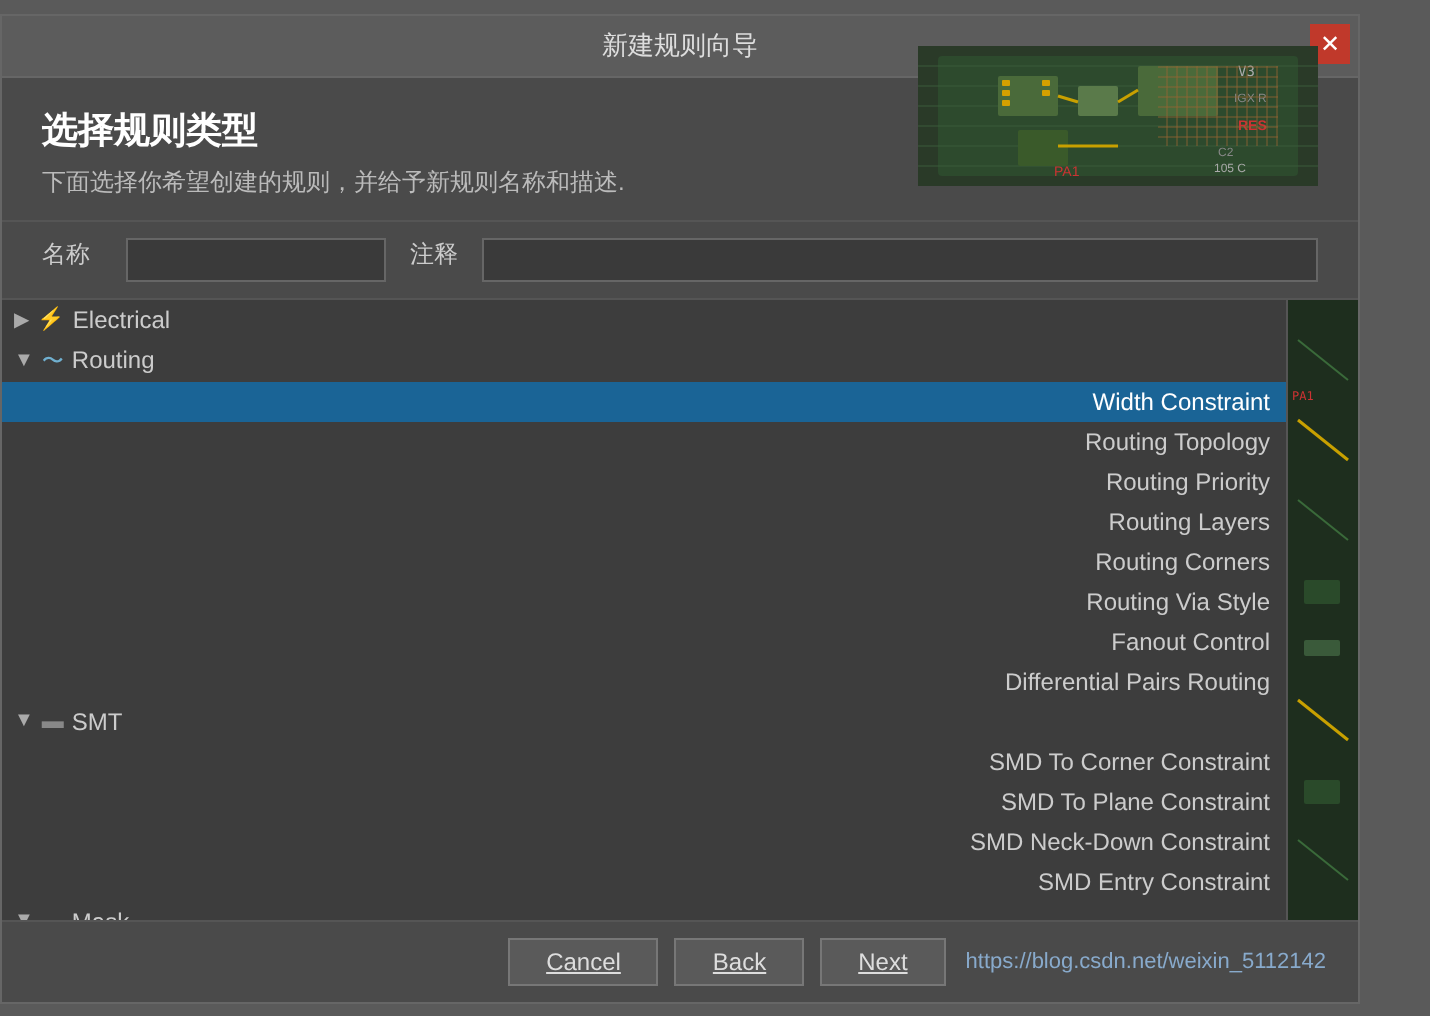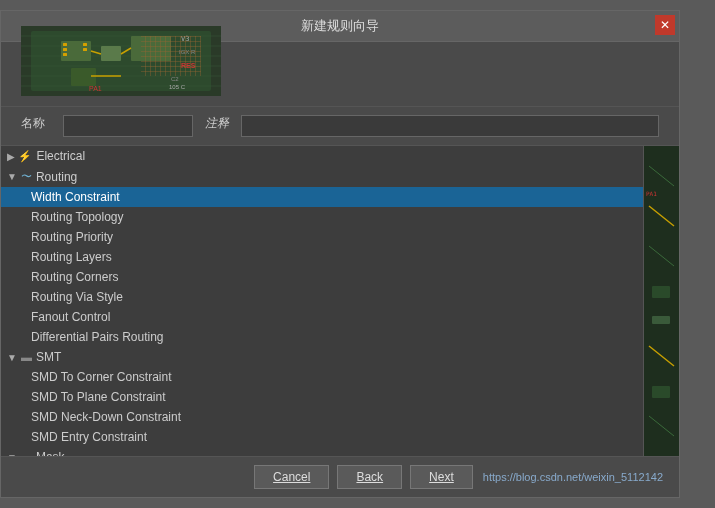--- a/index.html
+++ b/index.html
@@ -98,21 +98,20 @@
       border: 1px solid #666;
       color: #ddd;
       padding: 3px 6px;
       font-size: 12px;
       width: 130px;
       height: 22px;
     }
     .form-label2 {
       color: #ccc;
       font-size: 12px;
-      font-style: italic;
     }
     .form-input2 {
       background: #3a3a3a;
       border: 1px solid #666;
       color: #ddd;
       padding: 3px 6px;
       font-size: 12px;
       flex: 1;
       height: 22px;
     }
@@ -147,20 +146,21 @@
     }
     .tree-item.selected {
       background: #1a6496;
       color: #fff;
     }
     .tree-item.category {
       padding-left: 6px;
     }
     .tree-item.child {
       padding-left: 30px;
+      justify-content: flex-end;
     }
     .tree-arrow {
       margin-right: 4px;
       font-size: 10px;
       color: #aaa;
     }
     .tree-icon {
       margin-right: 4px;
       font-size: 11px;
     }
@@ -192,20 +192,24 @@
 
 <div class="dialog">
 
   <div class="titlebar">
     <span class="titlebar-title">新建规则向导</span>
     <button class="titlebar-close">✕</button>
   </div>
 
   <div class="header-section">
     <div style="display:flex; justify-content:space-between; align-items:flex-start;">
+      <div>
+        <div class="header-title">选择规则类型</div>
+        <div class="header-desc">下面选择你希望创建的规则，并给予新规则名称和描述.</div>
+      </div>
       <div class="header-image">
         <svg width="200" height="70" viewBox="0 0 200 70" xmlns="http://www.w3.org/2000/svg">
           <rect width="200" height="70" fill="#2a3a28"></rect>
 
           <rect x="10" y="5" width="180" height="60" fill="#2d4a2d" rx="2"></rect>
 
           <line x1="0" y1="10" x2="200" y2="10" stroke="#3a5a3a" stroke-width="0.5"></line>
           <line x1="0" y1="20" x2="200" y2="20" stroke="#3a5a3a" stroke-width="0.5"></line>
           <line x1="0" y1="30" x2="200" y2="30" stroke="#3a5a3a" stroke-width="0.5"></line>
           <line x1="0" y1="40" x2="200" y2="40" stroke="#3a5a3a" stroke-width="0.5"></line>

